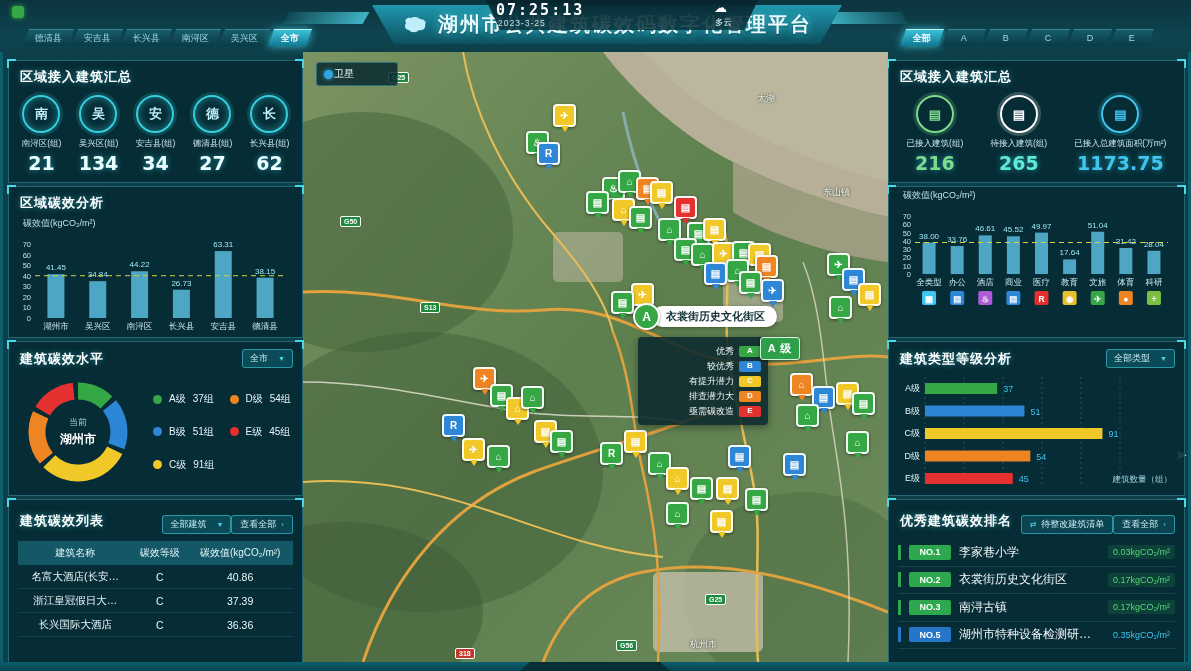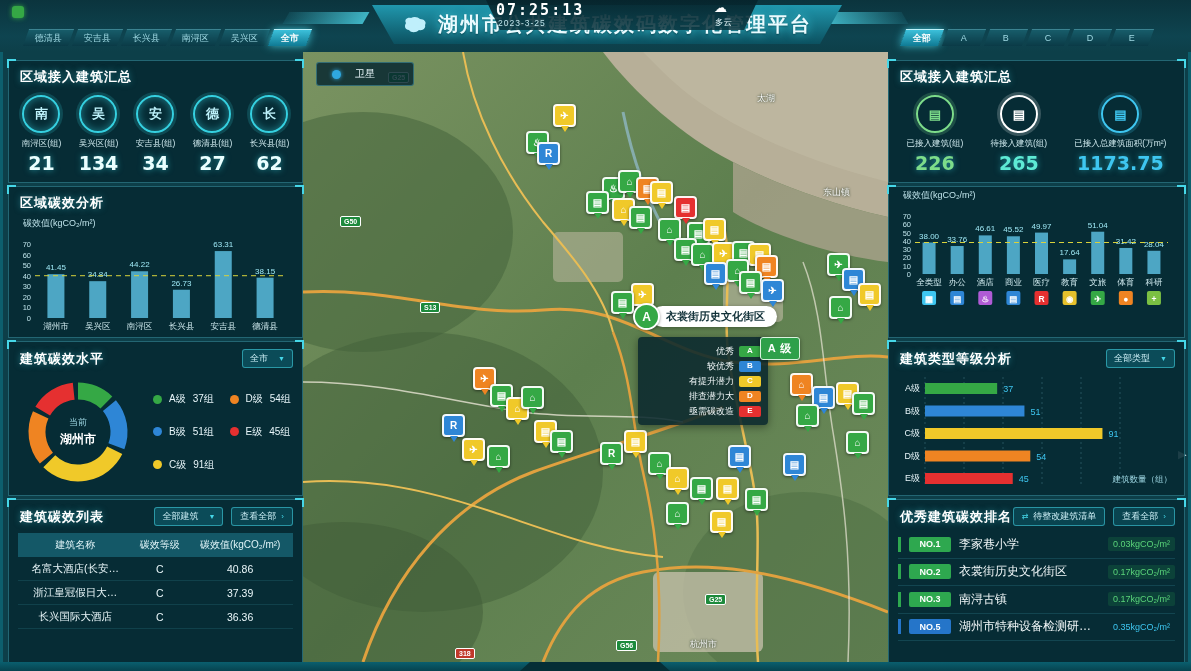--- a/index.html
+++ b/index.html
@@ -13,21 +13,21 @@
     font-size:10px;font-weight:bold;color:#fff;box-shadow:0 1px 3px rgba(0,0,0,.5);z-index:3;}
   .mk i{position:absolute;left:50%;bottom:-7px;transform:translateX(-50%);
     width:0;height:0;border:4px solid transparent;border-bottom:none;border-top-width:6px;}
   .shield{position:absolute;background:#1d8a3c;border:1px solid #fff;border-radius:2px;
     color:#fff;font-size:7px;font-weight:bold;padding:1px 3px;z-index:2;line-height:1;}
   .shield.red{background:#c0392b;}
   .plabel{position:absolute;color:#fff;font-size:9px;z-index:2;
     text-shadow:0 0 3px #3a4a3a,0 0 2px #3a4a3a;opacity:.9;}
   .sat-toggle{position:absolute;left:316px;top:62px;width:66px;height:22px;z-index:4;
     background:rgba(8,40,48,.85);border:1px solid rgba(90,190,210,.4);border-radius:3px;
-    display:flex;align-items:center;gap:14px;padding:0 15px;font-size:10px;color:#e8f6fa;}
+    display:flex;align-items:center;gap:1px;padding:0 7px;font-size:10px;color:#e8f6fa;}
   .sat-dot{width:9px;height:9px;border-radius:50%;background:#2fa8e0;box-shadow:0 0 4px #2fa8e0;}
   .map-tooltip{position:absolute;left:633px;top:305px;height:23px;z-index:4;
     display:flex;align-items:center;}
   .tt-a{width:23px;height:23px;border-radius:50%;background:#35a845;border:2px solid #fff;
     color:#fff;font-weight:bold;font-size:12px;display:flex;align-items:center;justify-content:center;
     z-index:2;box-shadow:0 1px 3px rgba(0,0,0,.4);}
   .tt-body{margin-left:-8px;background:#fff;color:#12323a;font-size:11px;font-weight:bold;
     border-radius:12px;padding:3px 12px 3px 14px;white-space:nowrap;box-shadow:0 1px 4px rgba(0,0,0,.35);}
   .legend-popup{position:absolute;left:638px;top:337px;width:116px;z-index:4;
     background:rgba(10,40,46,.88);border-radius:4px;padding:6px 7px;box-shadow:0 2px 8px rgba(0,0,0,.4);}
@@ -78,21 +78,21 @@
     background:#052e36;clip-path:polygon(10px 0,140px 0,150px 9px,0 9px);}
   .edge{position:absolute;top:52px;bottom:9px;width:3px;background:#0d5f6d;z-index:8;}
   
   .panel{position:absolute;background:rgba(6,42,51,.9);border:1px solid rgba(64,160,178,.5);z-index:6;}
   .panel::before,.panel::after{content:"";position:absolute;width:7px;height:7px;border:2px solid #46d7e8;}
   .panel::before{left:-2px;top:-2px;border-right:none;border-bottom:none;}
   .panel::after{right:-2px;top:-2px;border-left:none;border-bottom:none;}
   .phead{display:flex;align-items:center;justify-content:space-between;padding:7px 9px 3px 11px;}
   .ptitle{font-size:13px;font-weight:bold;color:#fff;letter-spacing:1px;white-space:nowrap;
     text-shadow:0 0 6px rgba(70,215,232,.5);}
-  .pctrl{display:flex;gap:8px;}
+  .pctrl{display:flex;gap:0;margin-top:8px;}
   .select{background:rgba(12,79,92,.9);border:1px solid rgba(70,215,232,.55);border-radius:3px;
     color:#cdeff6;font-size:9px;padding:2px 7px;display:flex;align-items:center;gap:10px;white-space:nowrap;}
   .caret{font-size:7px;color:#46d7e8;}
   .btn{background:rgba(12,79,92,.7);border:1px solid rgba(70,215,232,.55);border-radius:3px;
     color:#cdeff6;font-size:9px;padding:2px 8px;display:flex;align-items:center;gap:5px;white-space:nowrap;}
   .btn .arrow{color:#46d7e8;font-size:8px;}
   
   .stats{display:flex;justify-content:space-around;padding:6px 4px 0;}
   .stat{text-align:center;}
   .stat-circle{width:34px;height:34px;margin:0 auto;border-radius:50%;border:2px solid #35d0e0;
@@ -466,21 +466,21 @@
   </div>
 
   <div class="panel" style="left:888px;top:60px;width:295px;height:121px;">
     <div class="phead">
         <span class="ptitle">区域接入建筑汇总</span>
       </div>
     <div class="stats" id="statsRight">
         <div class="stat">
           <div class="stat-circle" style="border-color:#7ddc8a;box-shadow:0 0 0 3px #7ddc8a33;color:#7ddc8a">▤</div>
           <div class="stat-label">已接入建筑(组)</div>
-          <div class="stat-value" style="color:#7ddc8a">226</div>
+          <div class="stat-value" style="color:#7ddc8a">216</div>
         </div>
         <div class="stat">
           <div class="stat-circle" style="border-color:#ffffff;box-shadow:0 0 0 3px #ffffff33;color:#ffffff">▤</div>
           <div class="stat-label">待接入建筑(组)</div>
           <div class="stat-value" style="color:#5eead4">265</div>
         </div>
         <div class="stat">
           <div class="stat-circle" style="border-color:#3ec6f0;box-shadow:0 0 0 3px #3ec6f033;color:#3ec6f0">▤</div>
           <div class="stat-label">已接入总建筑面积(万m²)</div>
           <div class="stat-value" style="color:#3ec6f0">1173.75</div>

